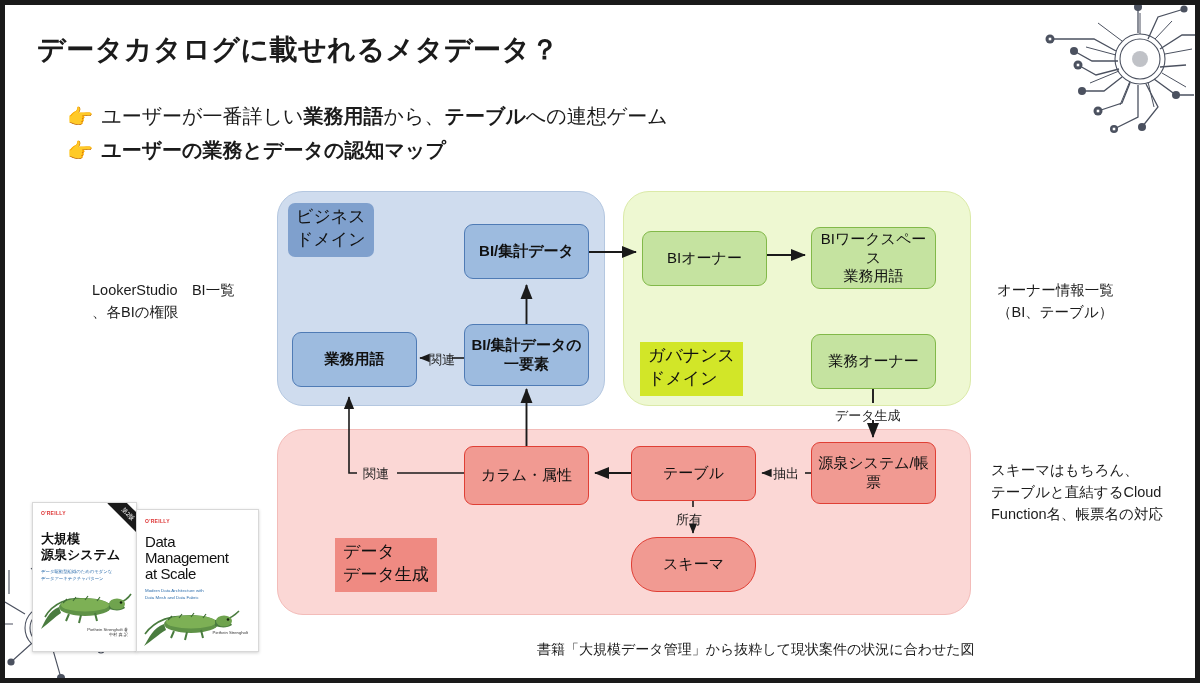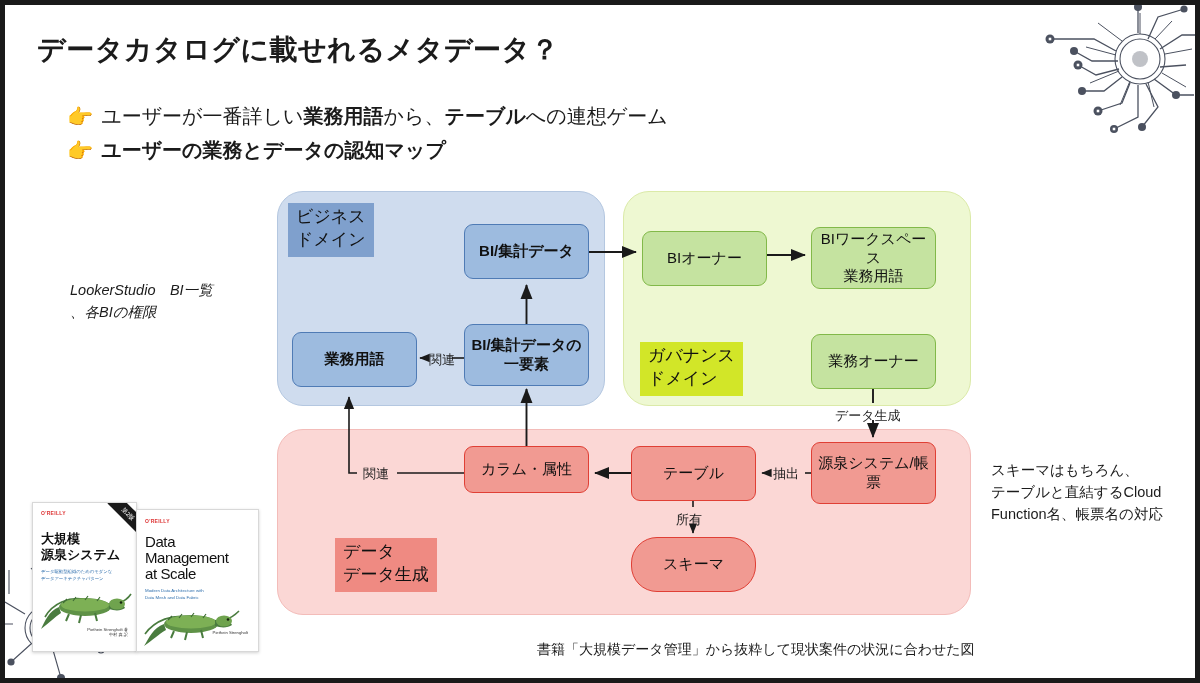--- a/index.html
+++ b/index.html
@@ -54,63 +54,63 @@
     left: 272px; top: 424px; width: 694px; height: 186px;
     background: #fbd7d5; border: 1px solid #f3bcb9;
   }
 
   
   .domain-chip {
     position: absolute; padding: 3px 8px 5px 8px;
     font-size: 17px; line-height: 1.35; color: #111;
     white-space: pre-line;
   }
-  #chip-business  { left: 283px; top: 198px;  background: #7fa0cd; }
+  #chip-business  { left: 283px; top: 198px;  background: #7fa0cd; border-radius: 7px; }
   #chip-governance{ left: 635px; top: 337px;  background: #d2e628; }
   #chip-data      { left: 330px; top: 533px;  background: #ef8a82; }
 
   
   .node {
     position: absolute; border-radius: 9px;
     display: flex; align-items: center; justify-content: center;
     text-align: center; font-size: 15px; color: #111;
     line-height: 1.25; padding: 2px 6px;
   }
   .node.blue  { background: #9dbbdf; border: 1.6px solid #4f7bb5; font-weight: bold; }
   .node.green { background: #c5e3a0; border: 1.6px solid #82b949; }
   .node.red   { background: #f19a92; border: 1.8px solid #e03f35; }
 
   #n-bi-agg      { left: 459px; top: 219px; width: 125px; height: 55px; }
   #n-bi-agg-el   { left: 459px; top: 319px; width: 125px; height: 62px; }
   #n-gyomu-yogo  { left: 287px; top: 327px; width: 125px; height: 55px; }
   #n-bi-owner    { left: 637px; top: 226px; width: 125px; height: 55px; }
   #n-bi-ws-owner { left: 806px; top: 222px; width: 125px; height: 62px; }
   #n-gyomu-owner { left: 806px; top: 329px; width: 125px; height: 55px; }
-  #n-column      { left: 459px; top: 441px; width: 125px; height: 47px; }
+  #n-column      { left: 459px; top: 441px; width: 125px; height: 59px; }
   #n-table       { left: 626px; top: 441px; width: 125px; height: 55px; }
   #n-source      { left: 806px; top: 437px; width: 125px; height: 62px; }
   #n-schema      { left: 626px; top: 532px; width: 125px; height: 55px; border-radius: 26px; }
 
   
   #wires { position: absolute; left: 0; top: 0; width: 1200px; height: 683px; pointer-events: none; }
 
   
   .edge-label {
     position: absolute; font-size: 13px; color: #1b1b1b;
     background: transparent; white-space: nowrap;
   }
   #lbl-kanren-1 { left: 424px; top: 346px; }
   #lbl-kanren-2 { left: 358px; top: 460px; }
   #lbl-chushutsu{ left: 768px; top: 460px; }
   #lbl-shoyu    { left: 671px; top: 506px; }
   #lbl-seisei   { left: 830px; top: 402px; }
 
   
   .annot { position: absolute; font-size: 14.5px; color: #1b1b1b; line-height: 1.5; white-space: pre-line; }
-  #annot-left  { left: 65px;  top: 275px; width: 190px; font-style: italic; }
+  #annot-left  { left: 87px;  top: 275px; width: 190px; }
   #annot-right-top { left: 992px; top: 275px; width: 200px; }
   #annot-right-bottom { left: 986px; top: 455px; width: 210px; }
   #caption { position: absolute; left: 532px; top: 636px; font-size: 14px; color: #1b1b1b; white-space: nowrap; }
 
   
   .book { position: absolute; background: #fff; border: 1px solid #d8d8d8; overflow: hidden; }
   #book-jp { left: 27px; top: 497px; width: 105px; height: 150px; box-shadow: 0 1px 3px rgba(0,0,0,.18); }
   #book-en { left: 131px; top: 504px; width: 123px; height: 143px; box-shadow: 0 1px 3px rgba(0,0,0,.18); }
   .oreilly { font-size: 5px; font-weight: bold; color: #d33; letter-spacing: .3px; }
   .bk-title-jp { font-size: 13px; font-weight: bold; color: #111; line-height: 1.25; white-space: pre-line;}
@@ -268,20 +268,22 @@
   <div class="node red" id="n-schema">スキーマ</div>
 
   <div class="edge-label" id="lbl-kanren-1">関連</div>
   <div class="edge-label" id="lbl-kanren-2">関連</div>
   <div class="edge-label" id="lbl-chushutsu">抽出</div>
   <div class="edge-label" id="lbl-shoyu">所有</div>
   <div class="edge-label" id="lbl-seisei">データ生成</div>
 
   <div class="annot" id="annot-left">LookerStudio　BI一覧
 、各BIの権限</div>
+  <div class="annot" id="annot-right-top">オーナー情報一覧
+（BI、テーブル）</div>
   <div class="annot" id="annot-right-bottom">スキーマはもちろん、
 テーブルと直結するCloud
 Function名、帳票名の対応</div>
   <div id="caption">書籍「大規模データ管理」から抜粋して現状案件の状況に合わせた図</div>
 
   <div class="book" id="book-jp">
     <div class="bk-band">第2版</div>
     <div class="oreilly" style="position:absolute;left:8px;top:7px;">O'REILLY</div>
     <div class="bk-title-jp" style="position:absolute;left:8px;top:28px;">大規模
 源泉システム</div>

